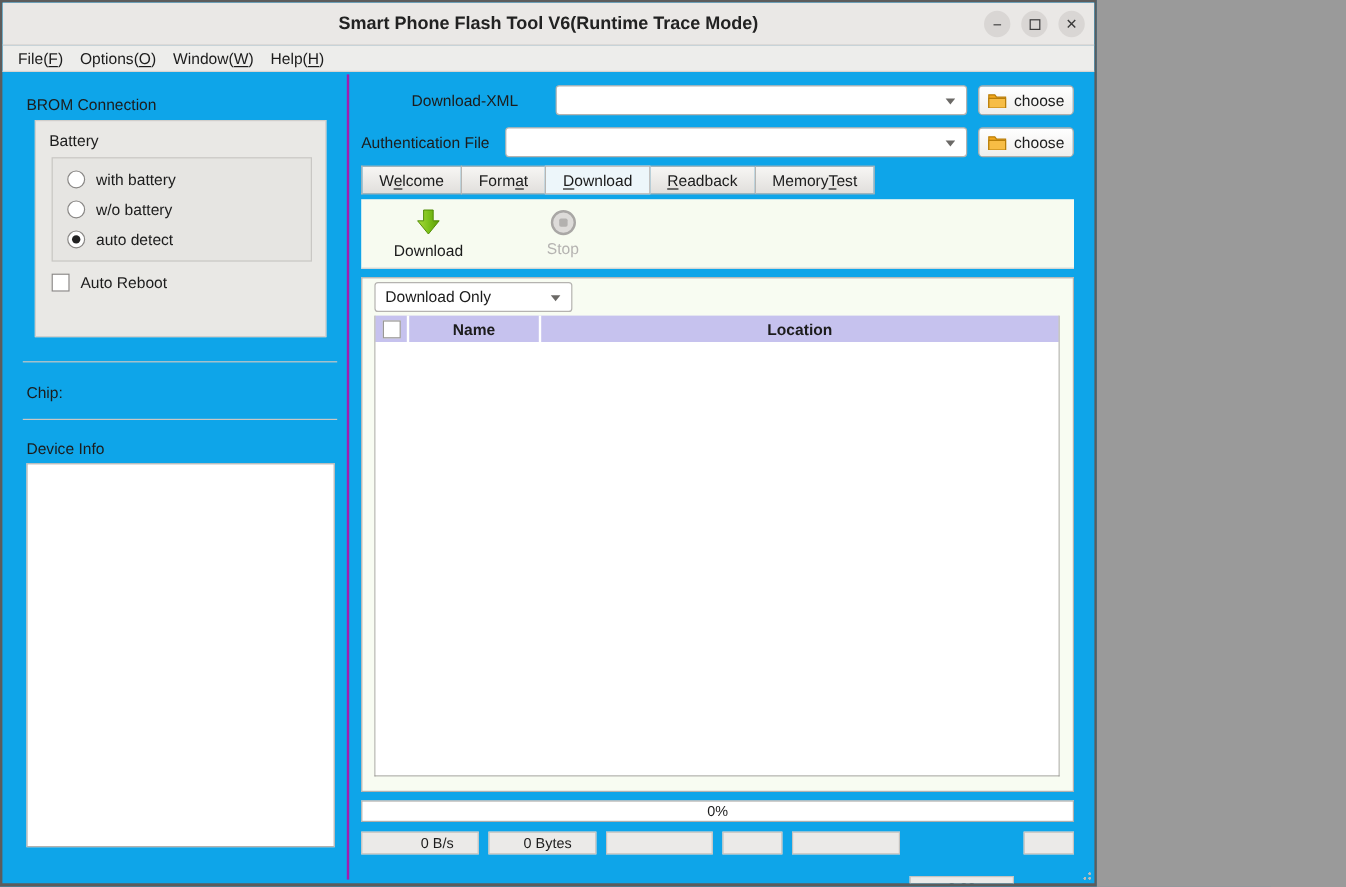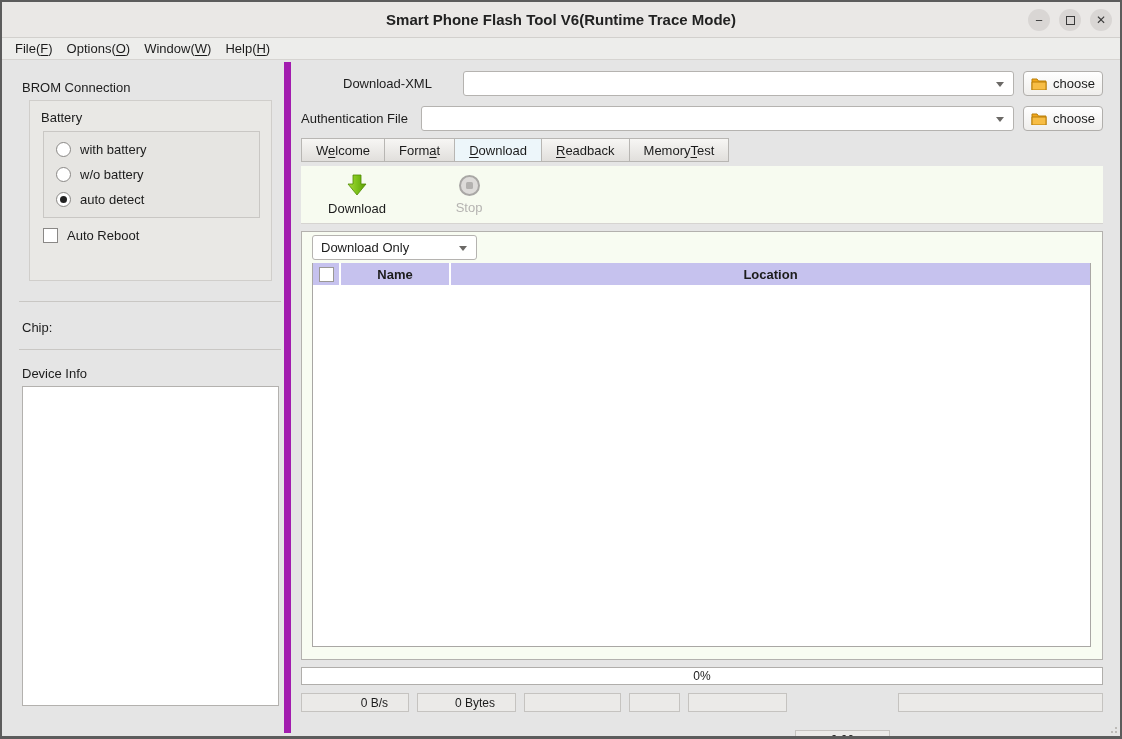--- a/index.html
+++ b/index.html
@@ -1,21 +1,21 @@
 <!DOCTYPE html>
 <html><head>
 <meta charset="utf-8">
 <style>
   * { box-sizing: border-box; margin: 0; padding: 0; }
   html,body { background:#9a9a9a; }
   body { font-family: "Liberation Sans", sans-serif; font-size: 13px; color:#1c1c1c; }
 
   .window {
-    position: relative; width: 1122px; height: 739px;
-    background: #e5e5e5;
+    position: relative; width: 914px; height: 739px;
+    background: #0ea5e9;
     border: 2px solid #5c5c5c; border-bottom-width: 3px;
     overflow: hidden;
   }
 
   
   .titlebar {
     position: relative; height: 36px; background: #eae8e6;
     border-bottom: 1px solid #d2d0cd;
     display: flex; align-items: center; justify-content: center;
   }
@@ -36,21 +36,21 @@
   
   .menubar {
     height: 22px; background: #ededeb; border-bottom: 1px solid #d6d4d1;
     display: flex; align-items: center; padding-left: 6px;
   }
   .menu-item { padding: 0 7px; height: 22px; line-height: 21px; }
   .u { text-decoration: underline; text-underline-offset: 2px; }
 
   
   .main { position: absolute; top: 60px; left: 2px; right: 2px; bottom: 3px; display: flex; }
-  .left-panel { width: 287px; border-right: 7px solid #a21caf; position: relative; }
+  .left-panel { width: 287px; border-right: 2px solid #a21caf; position: relative; }
   .right-panel { flex: 1; position: relative; }
 
   
   .brom-label { position: absolute; left: 18px; top: 18px; }
   .group-box {
     position: absolute; left: 25px; top: 38px; width: 243px; height: 181px;
     background: #e9e8e5; border: 1px solid #d0cecb;
   }
   .battery-label { position: absolute; left: 11px; top: 9px; }
   .battery-box {

